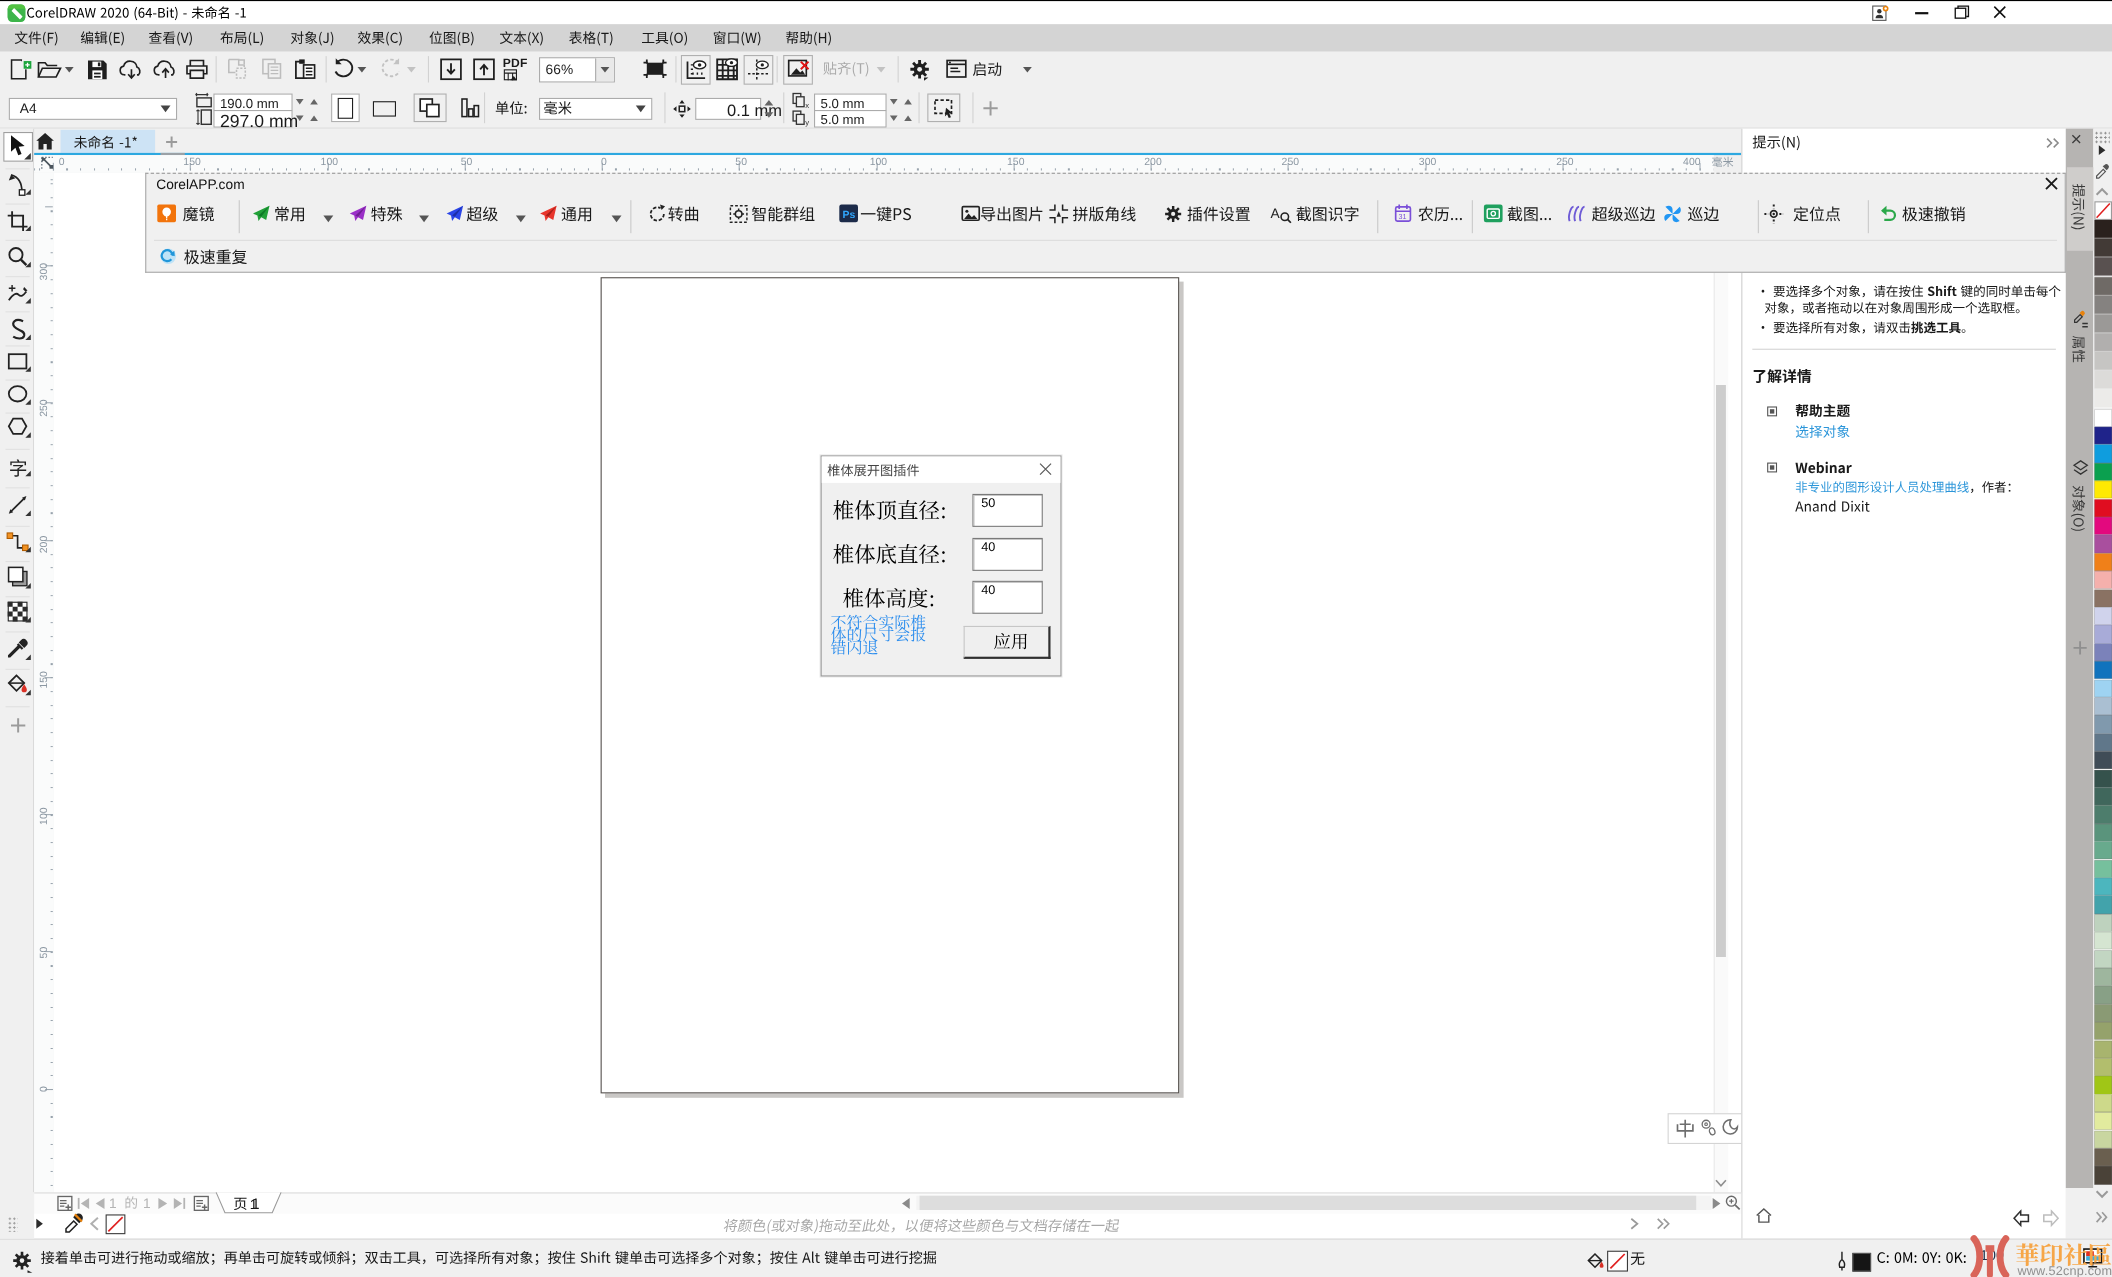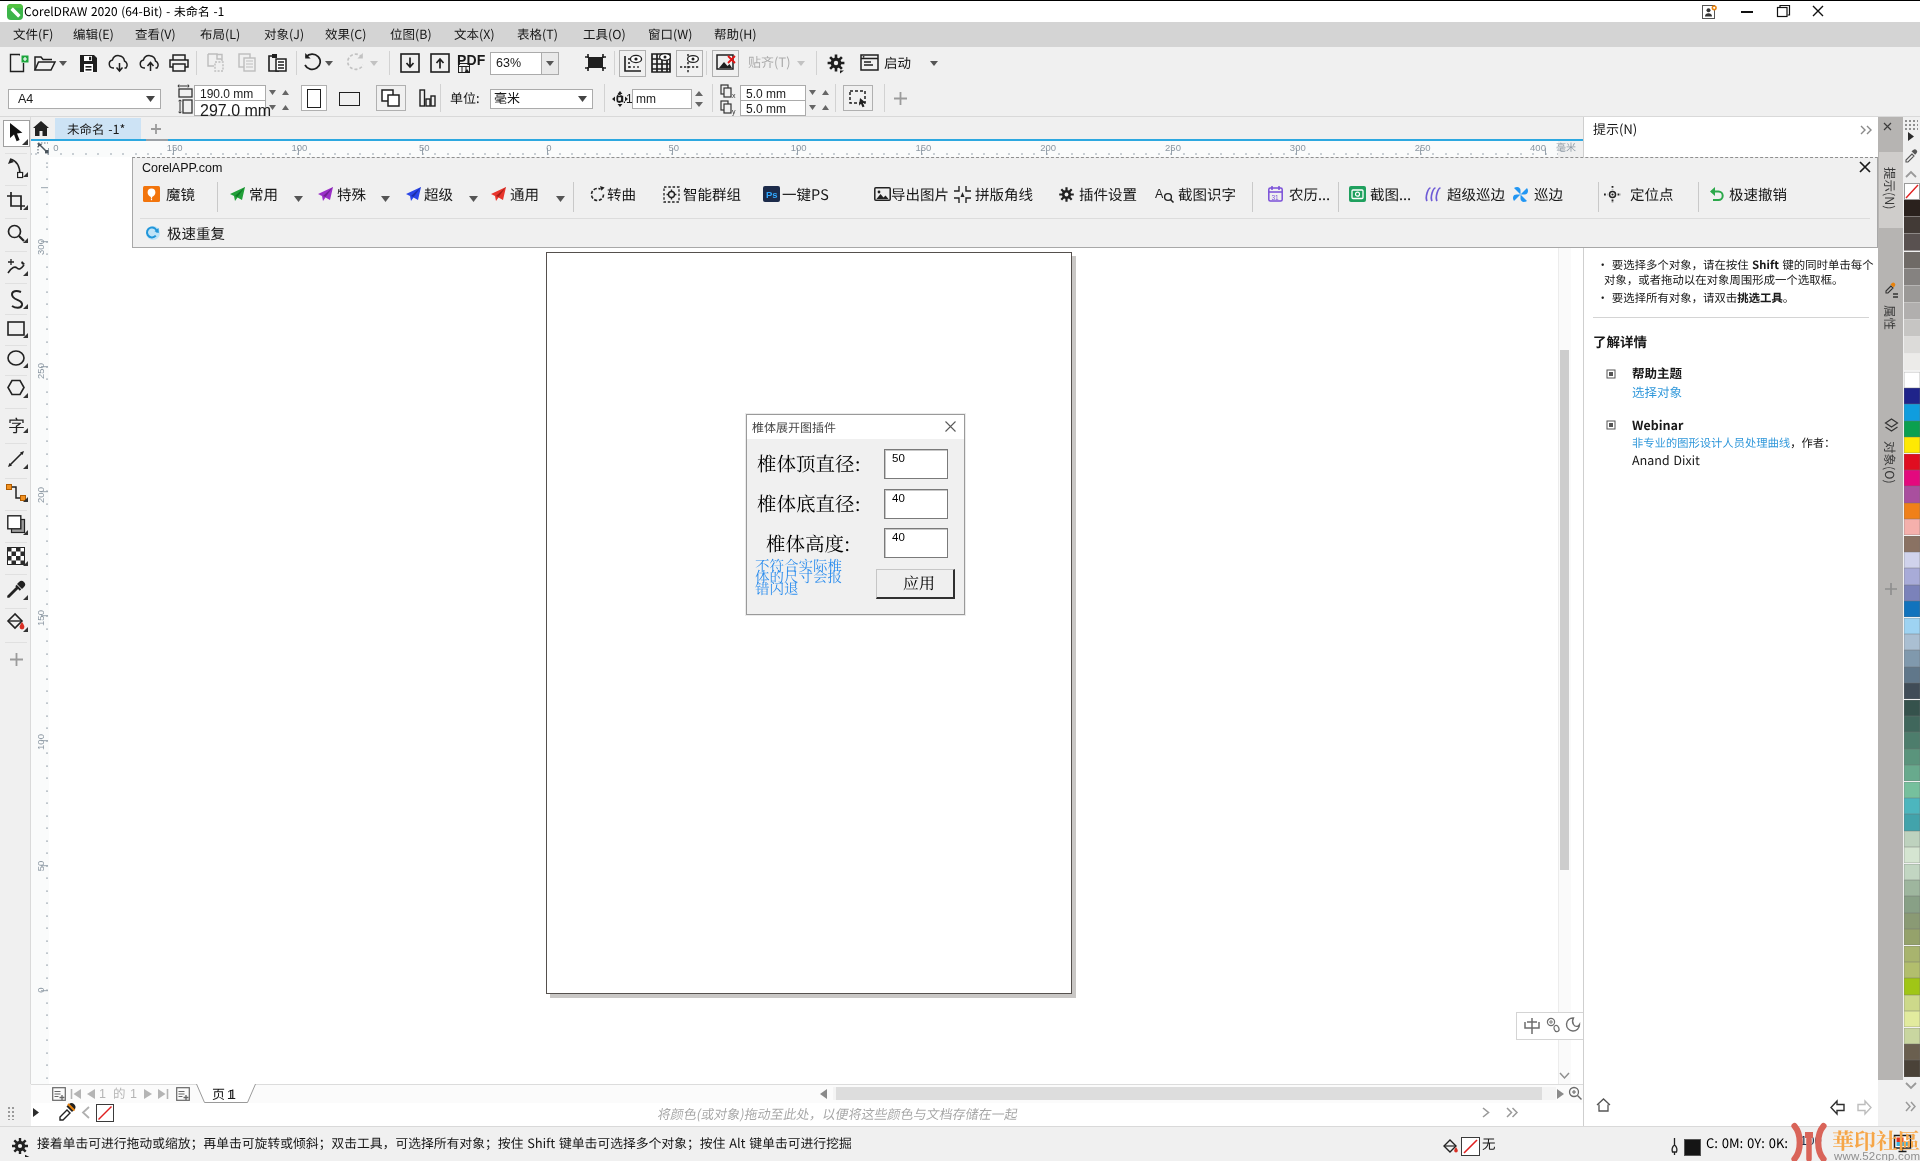--- a/index.html
+++ b/index.html
@@ -115,33 +115,33 @@
 <div class="ab" style="left:389px;top:51px;width:1px;height:24px;background:#d2d2d2"></div>
 
 <svg class="ic" style="left:400px;top:53px" width="20" height="20" viewBox="0 0 20 20">
  <rect x="1" y="1" width="18" height="18" fill="none" stroke="#1f1f1f" stroke-width="1.6"></rect>
  <path d="M10 4.5v9M6.5 10l3.5 4 3.5-4" fill="none" stroke="#1f1f1f" stroke-width="1.7"></path>
 </svg>
 <svg class="ic" style="left:430px;top:53px" width="20" height="20" viewBox="0 0 20 20">
  <rect x="1" y="1" width="18" height="18" fill="none" stroke="#1f1f1f" stroke-width="1.6"></rect>
  <path d="M10 15.5v-9M6.5 10L10 6l3.5 4" fill="none" stroke="#1f1f1f" stroke-width="1.7"></path>
 </svg>
-<div class="lat" style="left:457px;top:52px;font-size:14px;font-weight:bold;letter-spacing:0.2px">PDF</div>
+<div class="lat" style="left:457px;top:52px;font-size:11px;font-weight:bold;letter-spacing:0.2px">PDF</div>
 <svg class="ic" style="left:458px;top:63px" width="12" height="10" viewBox="0 0 12 10">
  <rect x="0.5" y="0.5" width="11" height="9" fill="none" stroke="#1f1f1f"></rect>
  <path d="M0.5 3.5h11M4 3.5V10M8 3.5V10" stroke="#1f1f1f"></path>
  <path d="M9 6l3 4H6z" fill="#1f1f1f"></path>
 </svg>
 
 <div class="ab" style="left:490px;top:52px;width:69px;height:23px;background:#fff;border:1px solid #ababab"></div>
 <div class="ab" style="left:541px;top:53px;width:17px;height:21px;background:#e9e9e9;border-left:1px solid #ababab"></div>
 <svg class="ic" style="left:546px;top:61px" width="8" height="5" viewBox="0 0 8 5">
       <path d="M0 0h8L4 5z" fill="#555"></path>
     </svg>
-<div class="lat" style="left:496px;top:56px;font-size:12.5px">63%</div>
+<div class="lat" style="left:496px;top:56px;font-size:12.5px">66%</div>
 
 <svg class="ic" style="left:585px;top:54px" width="21" height="17" viewBox="0 0 21 17">
  <path d="M0 3h4M0 14h4M17 3h4M17 14h4M3 0v4M18 0v4M3 13v4M18 13v4" stroke="#1f1f1f" stroke-width="1.6"></path>
  <rect x="3" y="3" width="15" height="11" fill="#1f1f1f"></rect>
 </svg>
 <div class="ab" style="left:614px;top:51px;width:1px;height:24px;background:#d2d2d2"></div>
 
 <div class="ab" style="left:619px;top:50px;width:27px;height:27px;border:1px solid #b0b0b0"></div>
 <svg class="ic" style="left:623px;top:54px" width="20" height="19" viewBox="0 0 20 19">
  <path d="M2 2v15h16" fill="none" stroke="#1f1f1f" stroke-width="1.6"></path>
@@ -246,21 +246,21 @@
 <div class="ab" style="left:490px;top:89px;width:103px;height:20px;background:#fff;border:1px solid #ababab"></div>
 <svg class="ic" style="left:578px;top:96px" width="9" height="6" viewBox="0 0 9 6">
       <path d="M0 0h9L4.5 6z" fill="#444"></path>
     </svg>
 
 <svg class="ic" style="left:612px;top:91px" width="16" height="16" viewBox="0 0 16 16">
  <path d="M8 0l2.4 3H5.6zM8 16l2.4-3H5.6zM0 8l3-2.4v4.8zM16 8l-3-2.4v4.8z" fill="#1f1f1f"></path>
  <rect x="5.5" y="5.5" width="5" height="5" fill="none" stroke="#1f1f1f" stroke-width="1.4"></rect>
 </svg>
 <div class="ab" style="left:632px;top:89px;width:60px;height:20px;background:#fff;border:1px solid #ababab"></div>
-<div class="lat" style="left:616px;top:92px;font-size:12px">0.1 mm</div>
+<div class="lat" style="left:661px;top:92px;font-size:15px">0.1 mm</div>
 <svg class="ic" style="left:695px;top:91px" width="8" height="16" viewBox="0 0 8 16">
       <path d="M0 5h8L4 0zM0 11h8L4 16z" fill="#666"></path>
     </svg>
 
 <svg class="ic" style="left:720px;top:84px" width="17" height="14" viewBox="0 0 17 14">
  <rect x="1" y="1" width="7" height="9" fill="none" stroke="#333" stroke-width="1.2"></rect>
  <rect x="4" y="4" width="7" height="9" fill="#f0f0f0" stroke="#333" stroke-width="1.2"></rect>
  <text x="12" y="14" font-size="7" fill="#333" font-family="Liberation Sans">x</text>
 </svg>
 <svg class="ic" style="left:720px;top:100px" width="17" height="14" viewBox="0 0 17 14">

